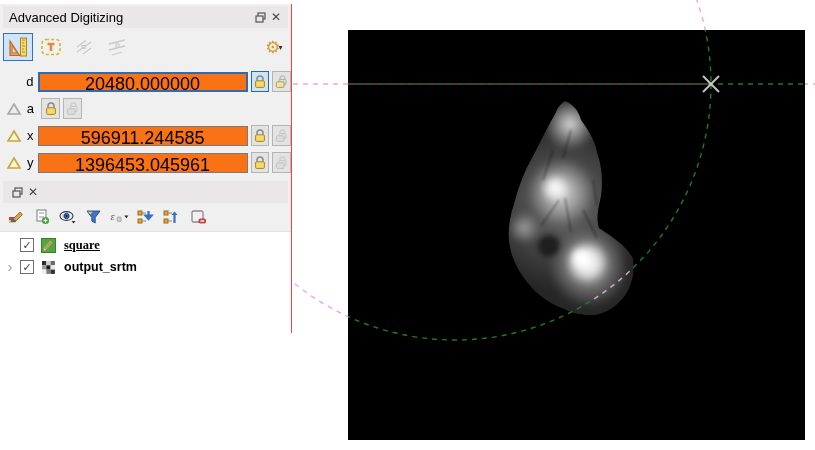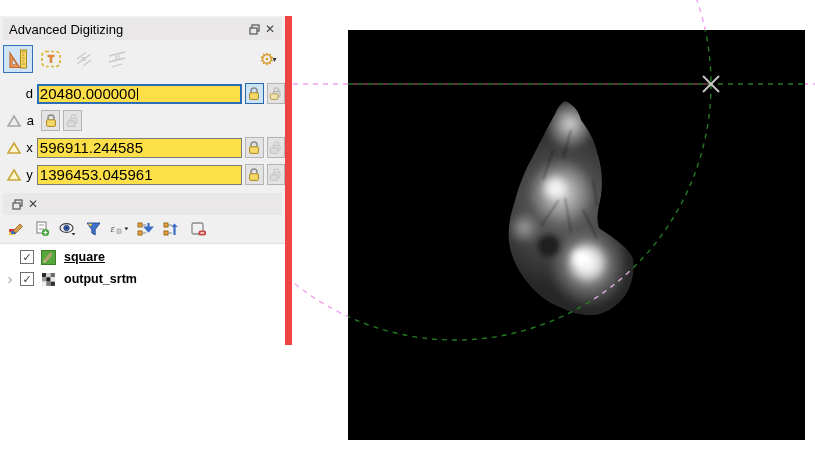--- a/index.html
+++ b/index.html
@@ -1,20 +1,20 @@
 <!DOCTYPE html>
 <html><head>
 <meta charset="utf-8">
 <style>
   html,body{margin:0;padding:0;background:#fff;}
   #app{position:relative;width:815px;height:450px;overflow:hidden;
        font-family:"Liberation Sans",sans-serif;color:#000;background:#fff;}
   
-  #left-dock{position:absolute;left:0;top:16px;width:292px;height:329px;
-             background:#f0f0f0;border-right:7px solid #ef4444;box-sizing:border-box;}
+  #left-dock{position:absolute;left:0;top:4px;width:292px;height:329px;
+             background:#f0f0f0;border-right:1px solid #ef4444;box-sizing:border-box;}
   .titlebar{height:20px;margin:2px 3px 0 3px;background:#e9e7e8;
             display:flex;align-items:center;padding:1px 4px 1px 6px;font-size:13px;}
   .titlebar .t-label{flex:1;}
   .tb-btn{width:16px;height:15px;display:flex;align-items:center;justify-content:center;
           background:transparent;border:none;padding:0;cursor:default;color:#444;font-size:12px;}
   .tb-btn svg{display:block}
   
   .ad-toolbar{display:flex;align-items:center;gap:3px;padding:5px 3px 3px 3px;}
   .tool-btn{width:30px;height:28px;background:#e6e6e6;border:1px solid #c9c9c9;
             display:flex;align-items:center;justify-content:center;padding:0;}
@@ -24,42 +24,42 @@
             display:flex;align-items:flex-end;justify-content:center;font-size:17px;
             color:#d79b2a;line-height:20px;padding:0 0 2px 0;}
   .gear-btn .dd{font-size:8px;color:#333;margin-left:-2px;}
   
   .ad-rows{margin-top:4px;}
   .ad-row{display:flex;align-items:center;height:27px;padding-left:3px;}
   .delta-btn{width:22px;height:20px;background:transparent;border:none;padding:0;
              display:flex;align-items:center;justify-content:center;}
   .delta-btn.hiddenph{visibility:hidden;}
   .row-label{width:9px;text-align:right;margin-right:4px;font-size:13px;}
-  .field{width:207px;height:16px;background:#fde047;border:1px solid #7a7a7a;
-         font-size:15px;padding:1px 2px;display:flex;align-items:center;overflow:hidden;}
+  .field{width:207px;height:16px;background:#f97316;border:1px solid #7a7a7a;
+         font-size:18px;padding:1px 2px;display:flex;align-items:center;overflow:hidden;flex-direction:column;}
   .field.focused{border:2px solid #2a6cb5;padding:0 1px;}
   .caret{display:inline-block;width:1px;height:12px;background:#000;margin-left:1px;}
   .lock-btn{width:19px;height:21px;margin-left:3px;background:#e3e3e3;border:1px solid #b4b4b4;
             display:flex;align-items:center;justify-content:center;padding:0;}
   .lock-btn.active{background:#cde3f7;border:1px solid #2868a8;}
   
   #layers-panel{margin-top:5px;}
   .layers-toolbar{display:flex;align-items:center;gap:5px;height:24px;padding:2px 2px 2px 5px;}
   .l-icon-btn{width:21px;height:20px;background:transparent;border:none;padding:0;
               display:flex;align-items:center;justify-content:center;font-size:13px;}
   .layers-list{background:#fff;height:242px;border-top:1px solid #e2e2e2;padding-top:2px;}
   .layer-row{display:flex;align-items:center;height:22px;}
   .expander{width:20px;text-align:center;color:#9a9a9a;font-size:14px;line-height:20px;
             background:transparent;border:none;padding:0;}
   .cbx{width:12px;height:12px;border:1px solid #6e6e6e;background:#fff;position:relative;
        display:flex;align-items:center;justify-content:center;}
   .cbx span{font-size:11px;color:#3a3a3a;line-height:10px;}
   .layer-icon{width:15px;height:15px;margin-left:7px;display:flex;}
   .layer-name{margin-left:8px;font-size:12.5px;font-weight:bold;}
-  .layer-name.editing{text-decoration:underline;}
+  .layer-name.editing{text-decoration:underline;font-family:Liberation Serif, serif;}
   
   #map-canvas{position:absolute;left:293px;top:0;width:522px;height:450px;background:#fff;}
   #map-canvas svg{display:block}
 </style>
 </head>
 <body>
 
 <div id="app">
 
   <div id="left-dock">

